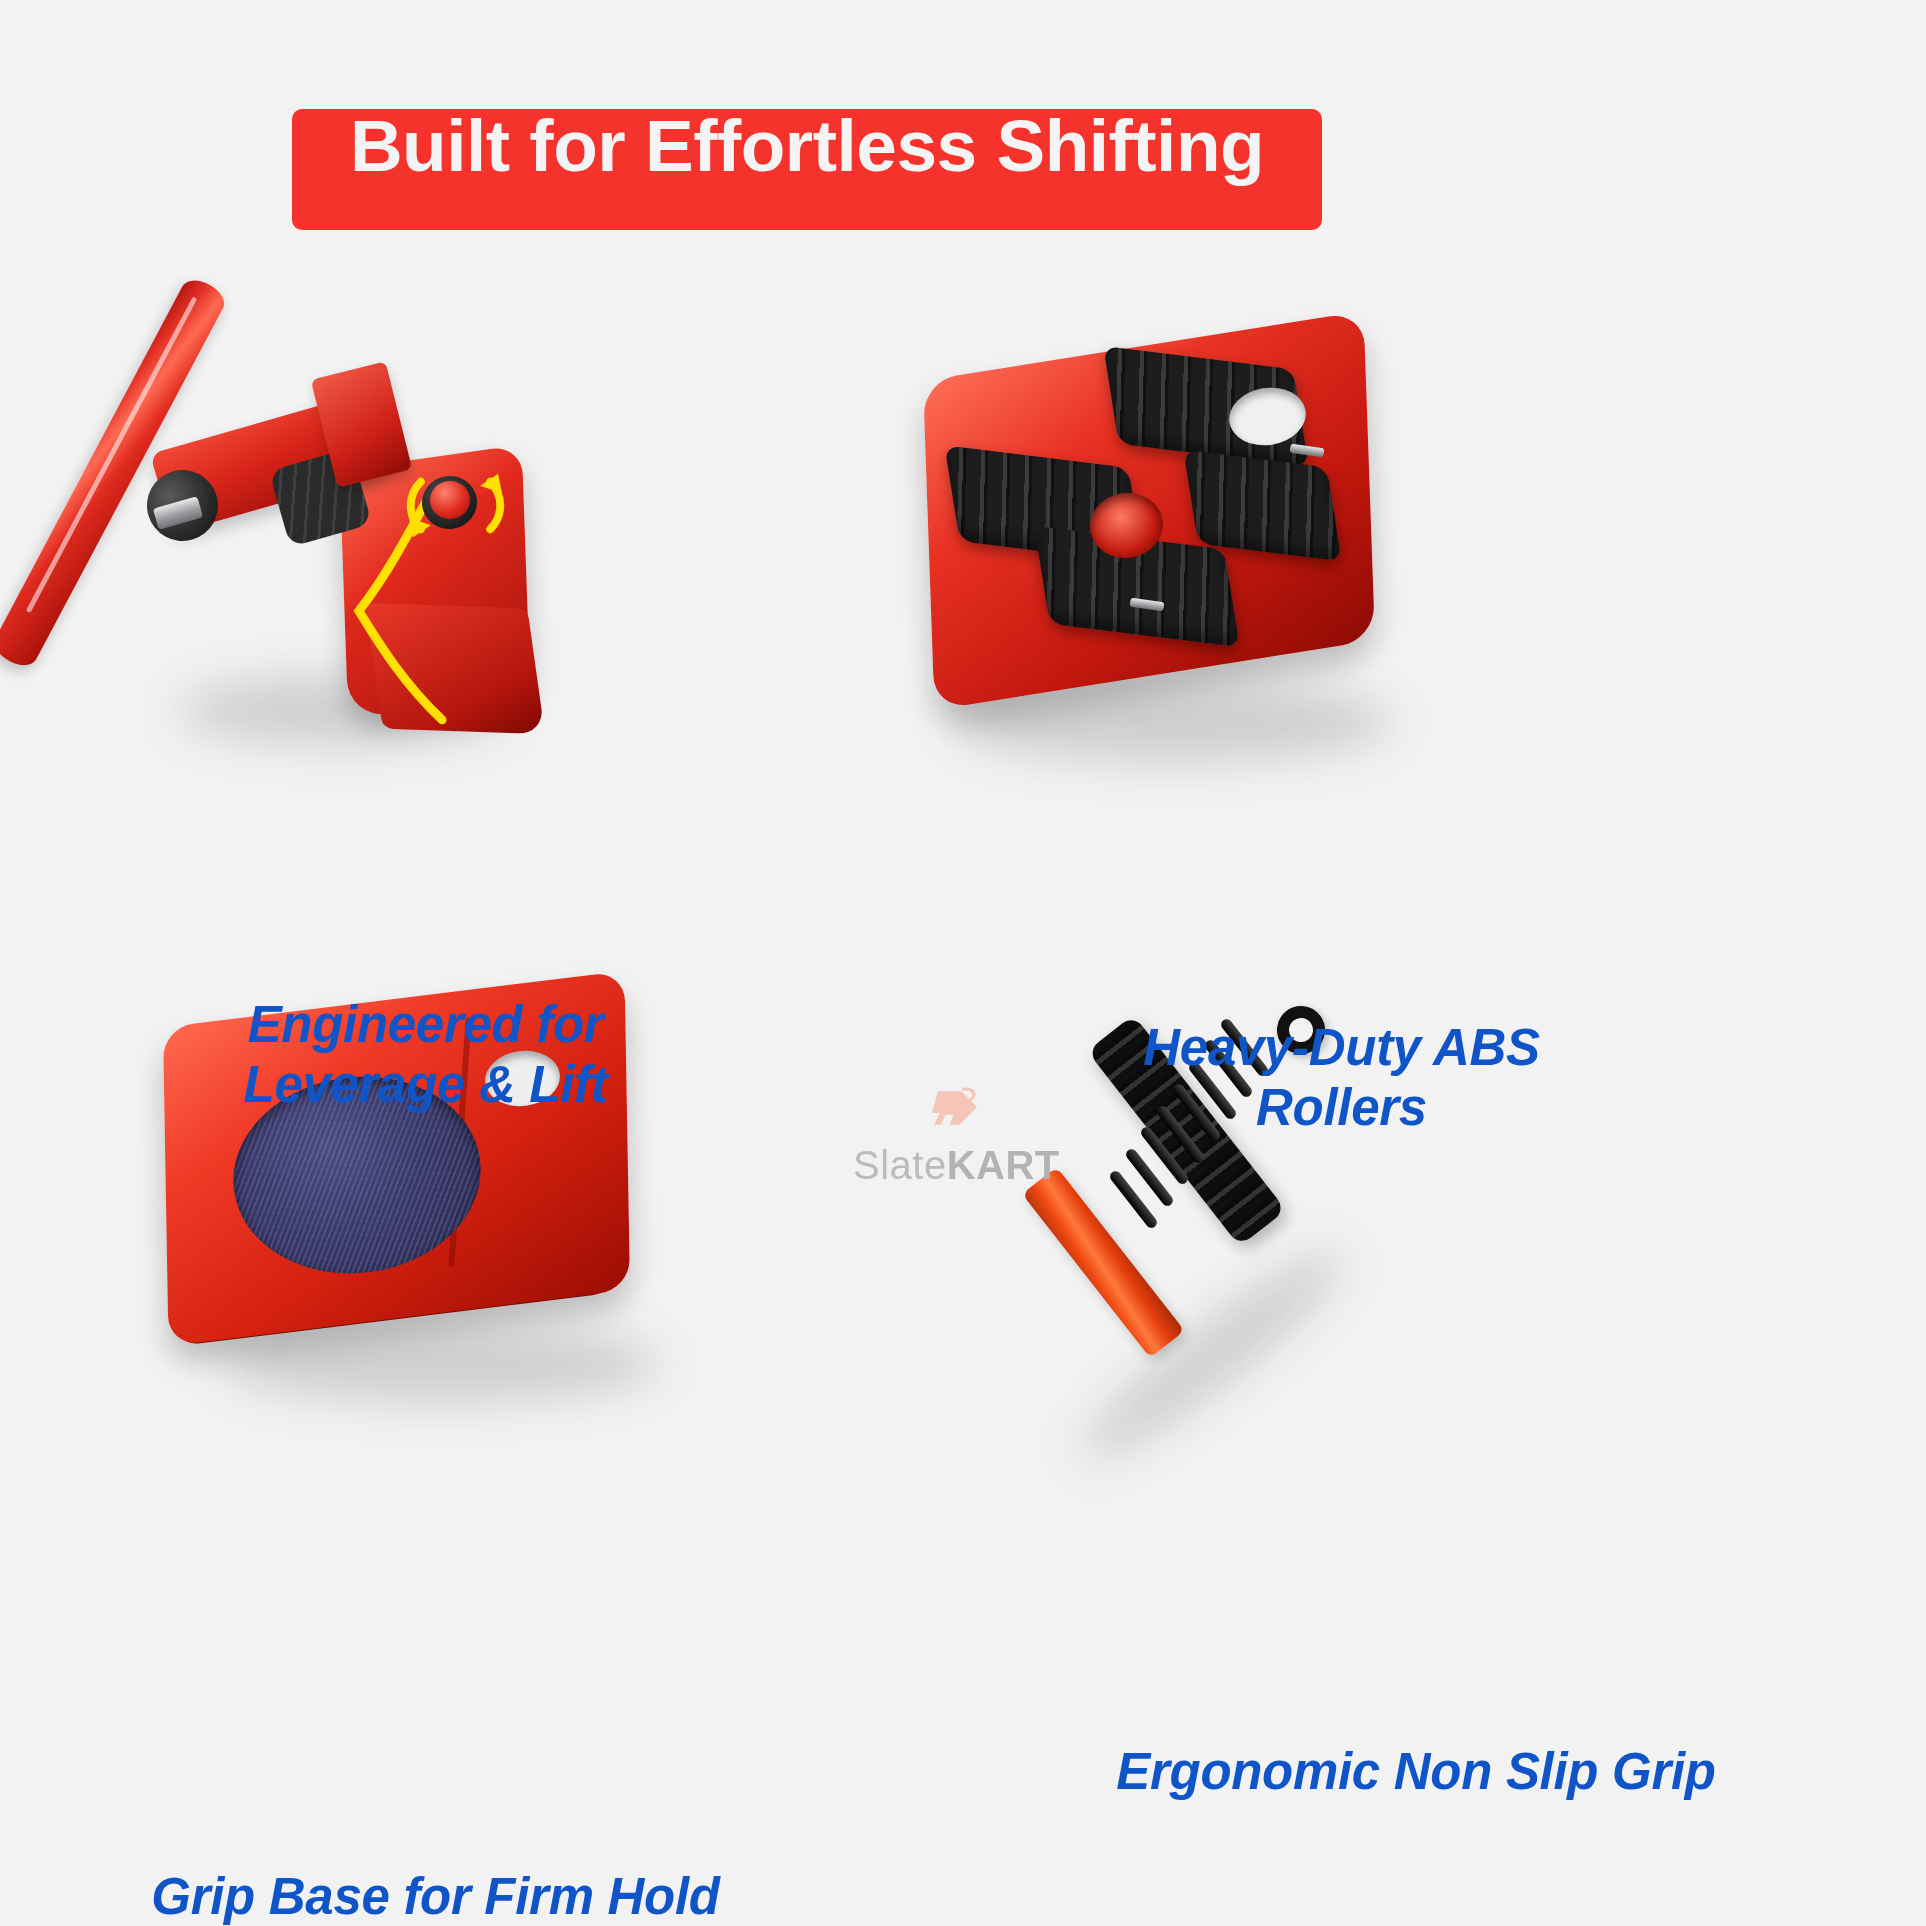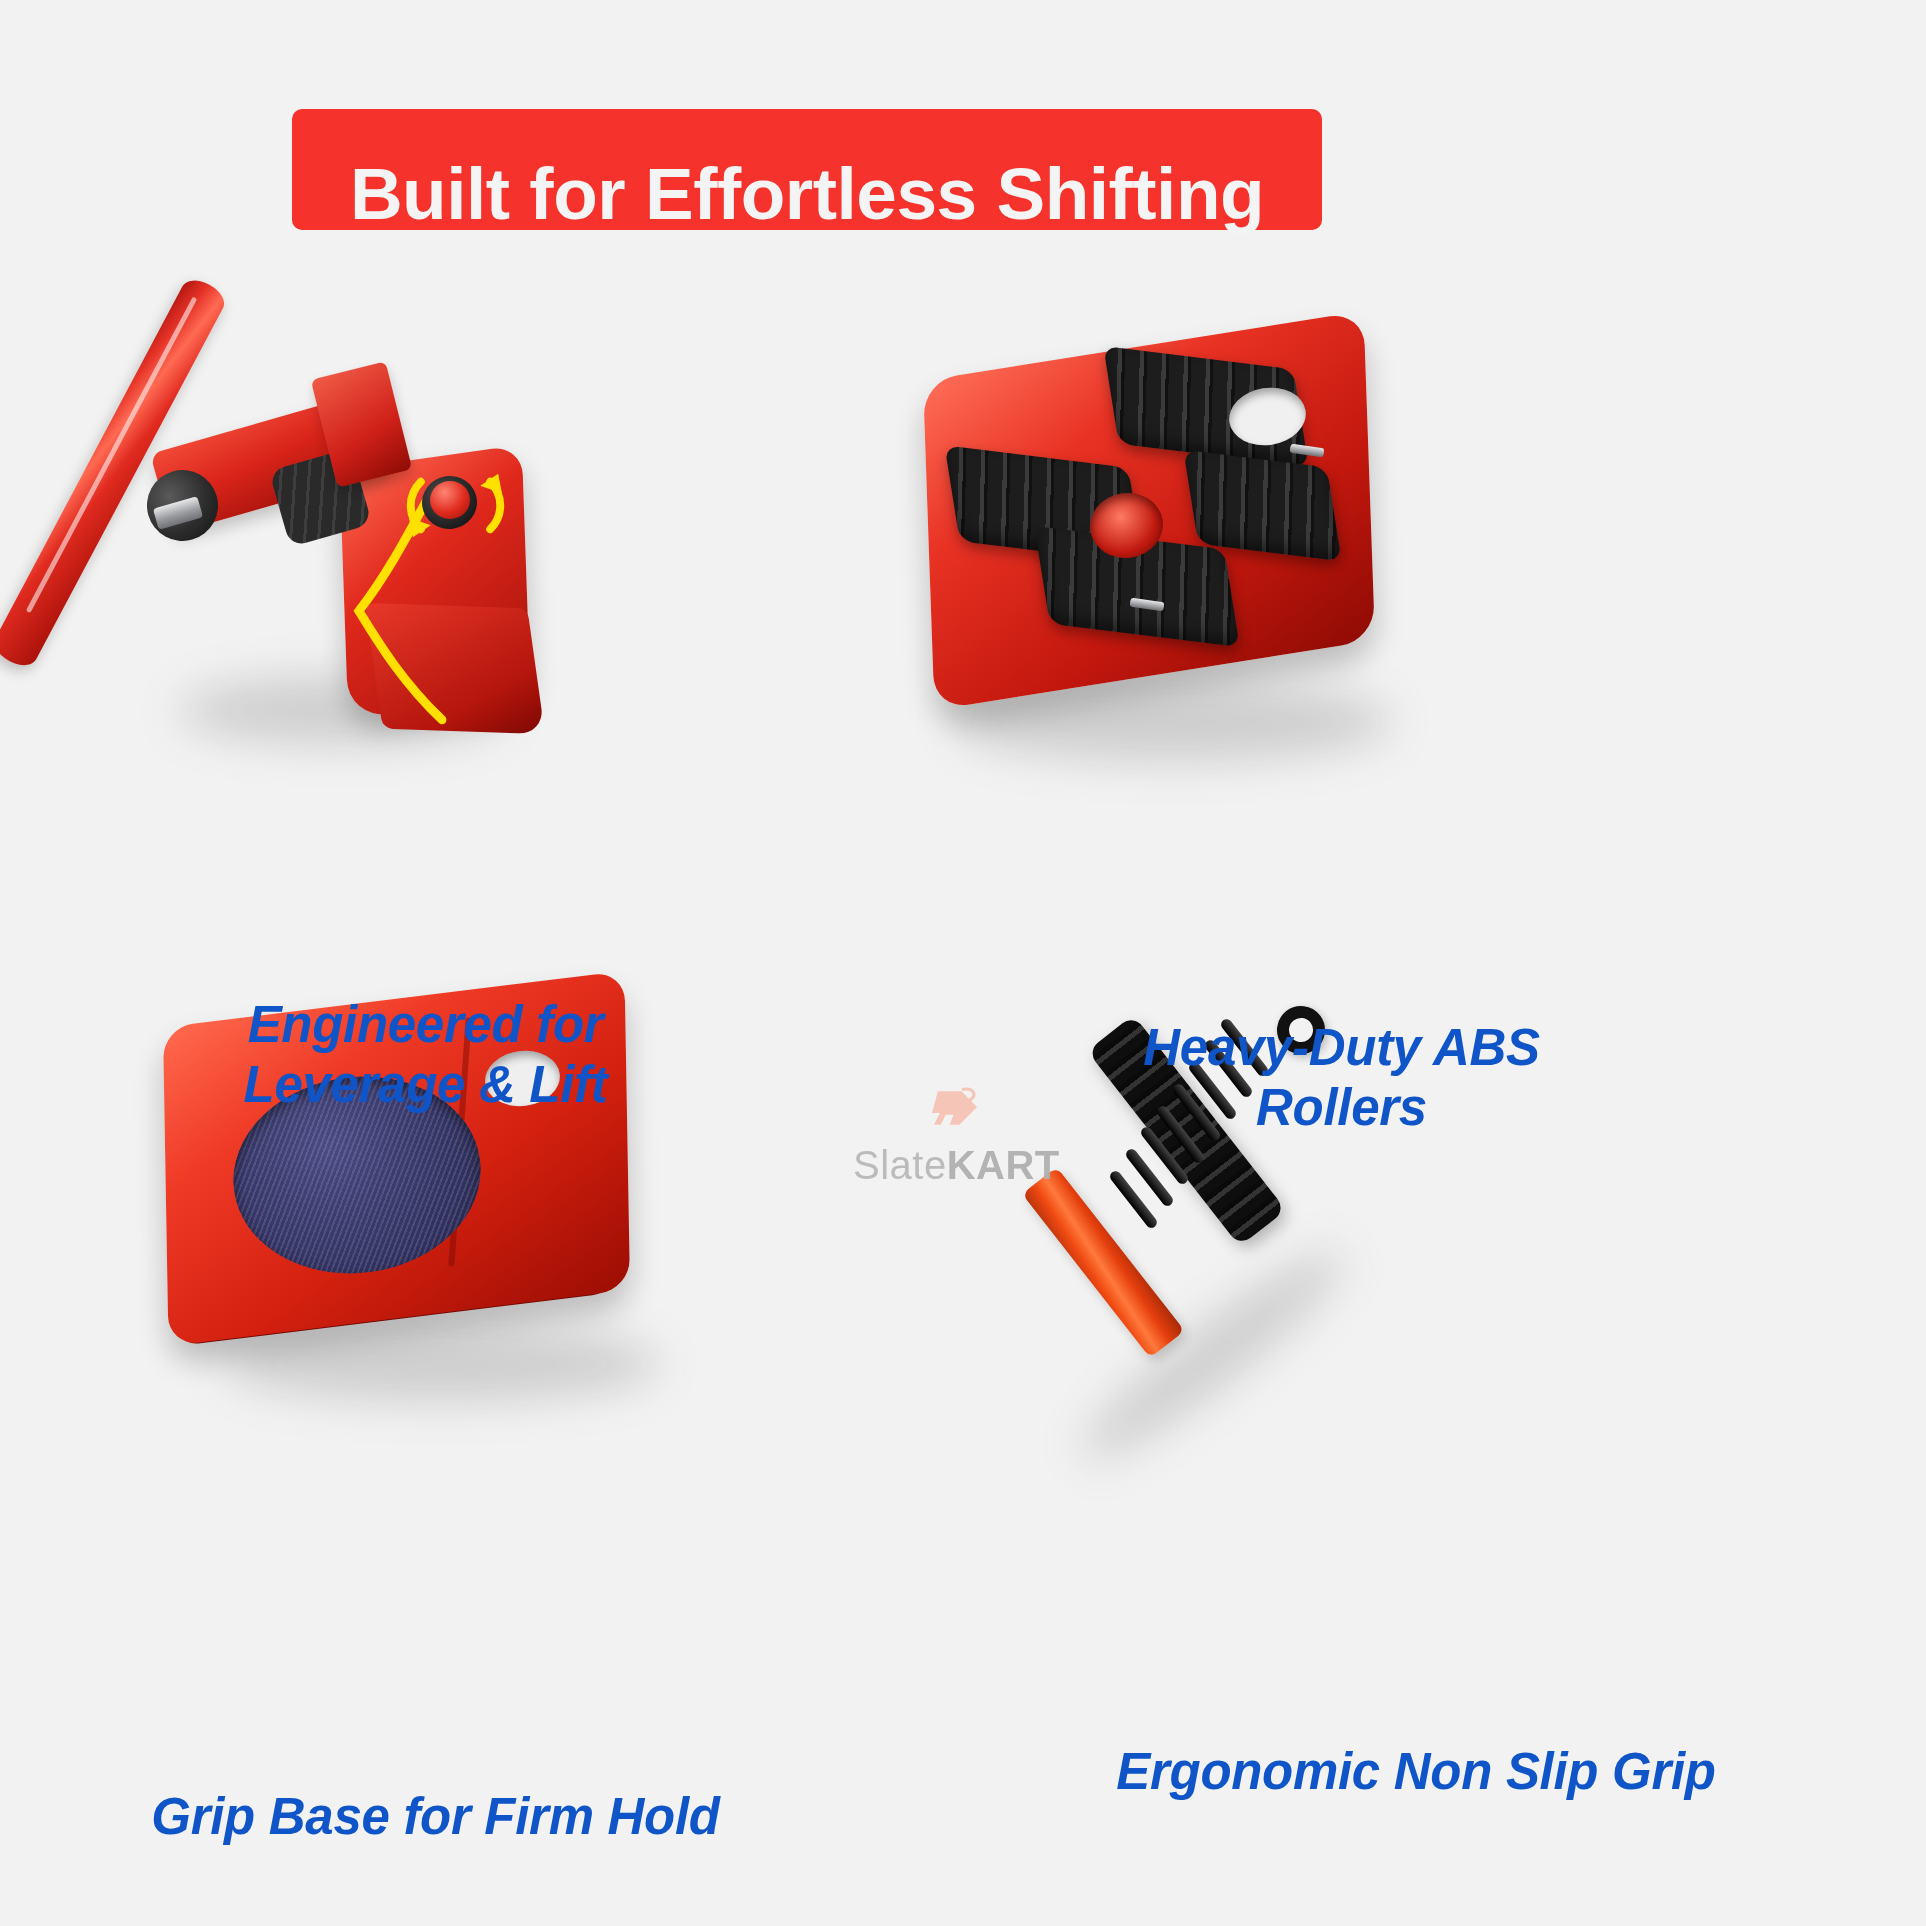--- a/index.html
+++ b/index.html
@@ -11,21 +11,21 @@
     overflow:hidden;
   }
 
   
   #header-banner{
     position:absolute;
     left:292px; top:109px;
     width:1030px; height:121px;
     background:#f5322c;
     border-radius:10px;
-    display:flex; align-items:flex-end; justify-content:center;
+    display:flex; align-items:flex-start; justify-content:center;
   }
   #header-title{
     color:#f4f4f4;
     font-size:73px;
     font-weight:bold;
     letter-spacing:-0.5px;
     white-space:nowrap;
     line-height:1;
   }
 
@@ -35,21 +35,21 @@
     color:#1055c8;
     font-size:51px;
     font-weight:bold;
     line-height:1.18;
     text-align:center;
     letter-spacing:-0.3px;
     font-style:italic;
   }
   #caption-leverage{ left:168px; top:995px; width:515px; }
   #caption-rollers { left:1109px; top:1018px; width:465px; }
-  #caption-gripbase{ left:109px;  top:1787px; width:653px; }
+  #caption-gripbase{ left:109px;  top:1867px; width:653px; }
   #caption-nonslip { left:1099px; top:1742px; width:634px; }
 
   
   #watermark{
     position:absolute;
     left:853px; top:1085px;
     display:flex; align-items:center; gap:14px;
     opacity:.95;
     flex-direction:column;
   }

